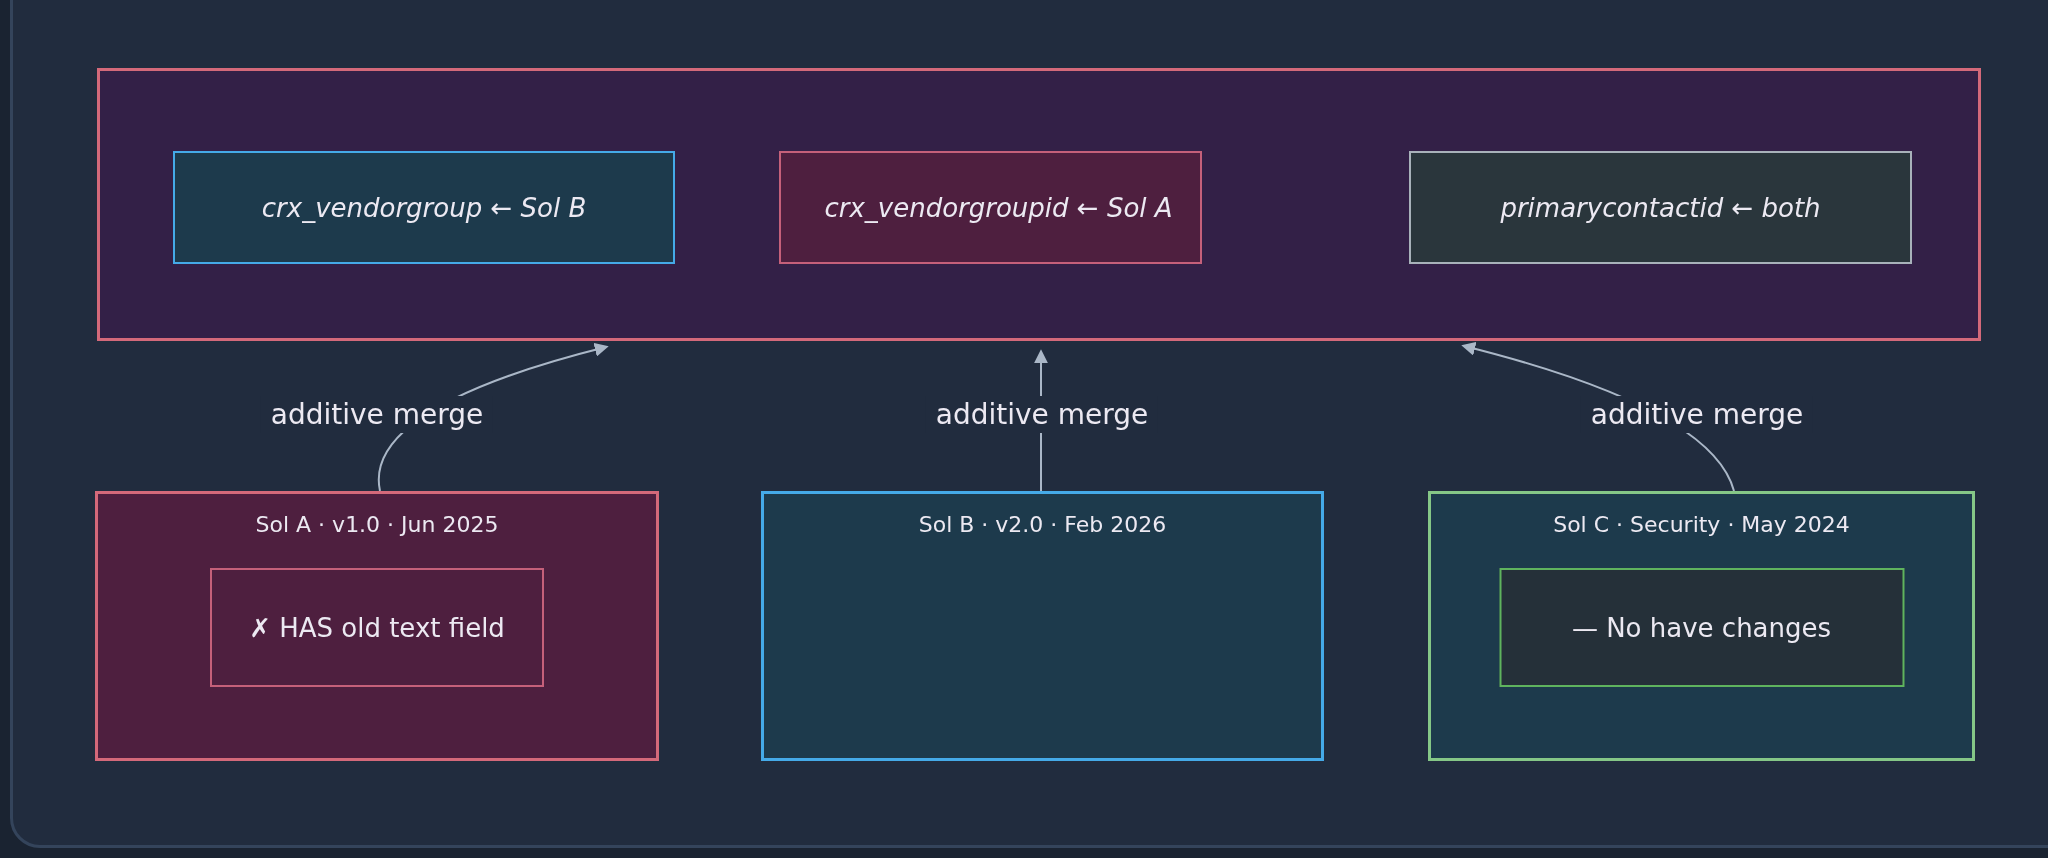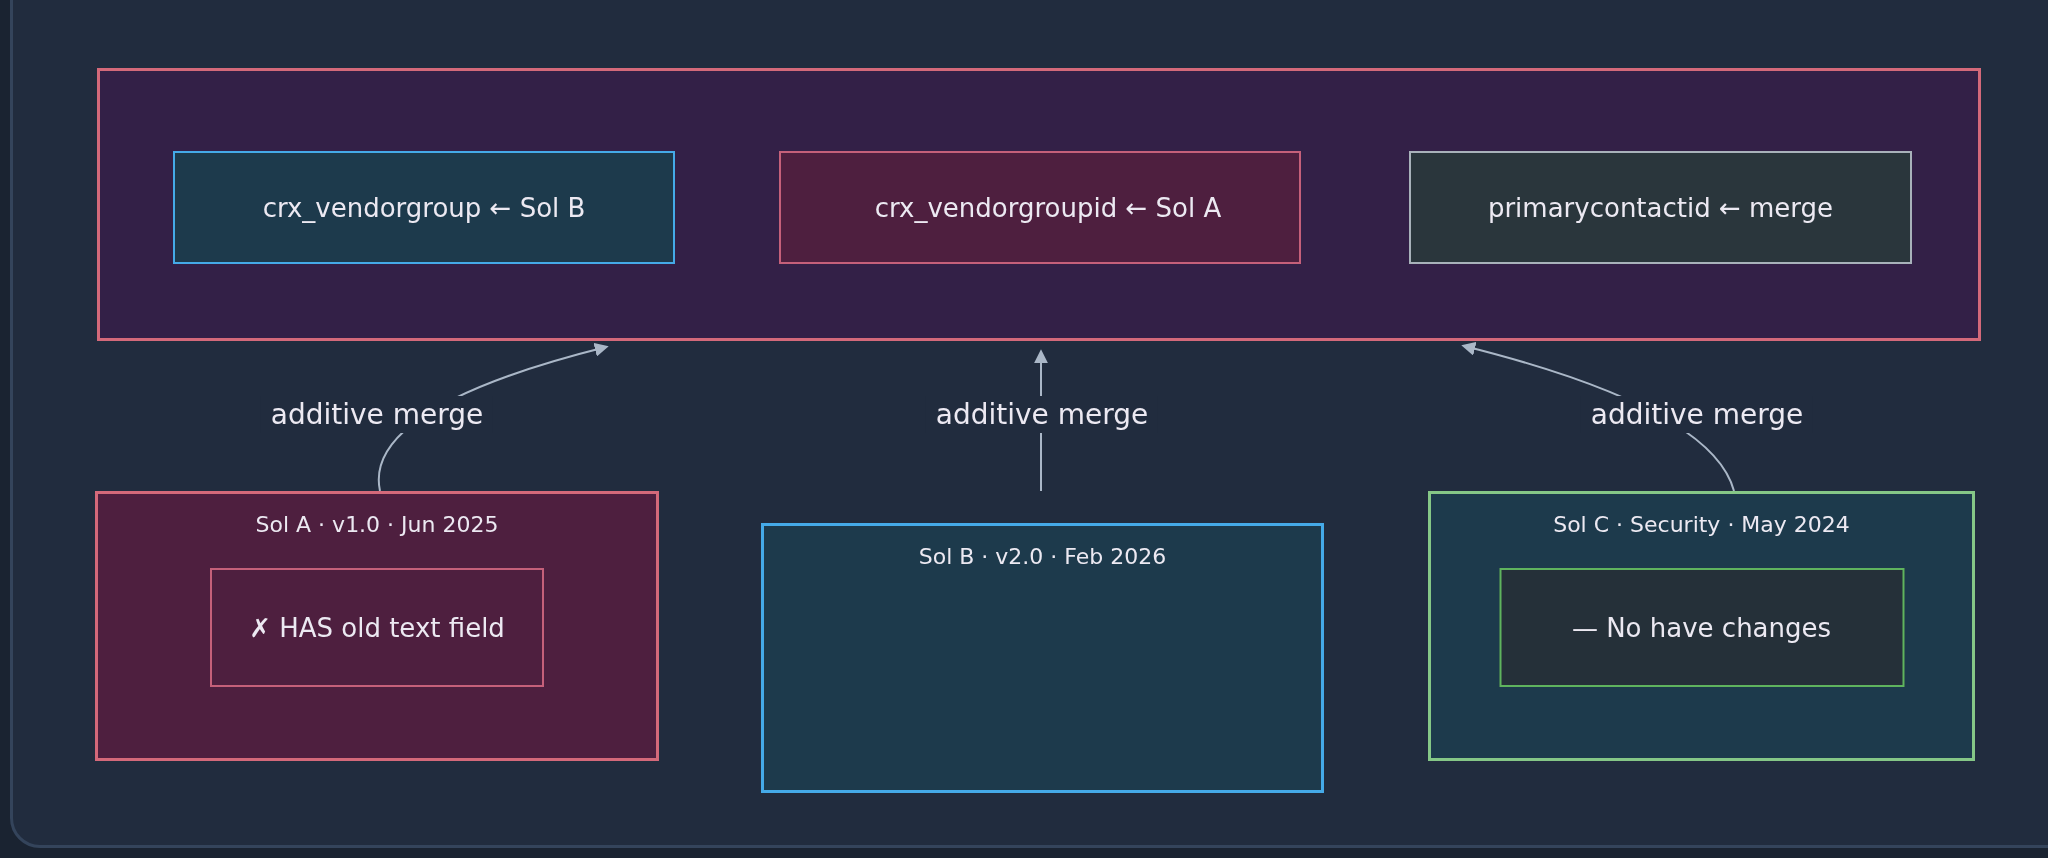--- a/index.html
+++ b/index.html
@@ -54,23 +54,24 @@
     left: 0; right: 0; top: 17px;
     text-align: center;
     font-size: 25px;
     letter-spacing: 0.5px;
   }
   .field {
     position: absolute;
     top: 80px; height: 113px;
     display: flex; align-items: center; justify-content: center;
     font-size: 26px;
+    font-style: italic;
   }
   .field-1 { left: 73px;   width: 502px; background: var(--blue-bg); border: 2px solid var(--blue-border); }
-  .field-2 { left: 679px;  width: 522px; background: var(--wine-bg); border: 2px solid var(--wine-border); padding-left: 16px; }
+  .field-2 { left: 679px;  width: 423px; background: var(--wine-bg); border: 2px solid var(--wine-border); padding-left: 16px; }
   .field-3 { left: 1309px; width: 503px; background: var(--gray-bg); border: 2px solid var(--gray-border); }
 
   .edges-svg { position: absolute; left: 0; top: 0; width: 2048px; height: 858px; }
   .edge-path { stroke: var(--arrow); stroke-width: 2; fill: none; }
   .arrowhead-shape { fill: var(--arrow); }
 
   .edge-label {
     position: absolute;
     top: 396px;
     transform: translateX(-50%);
@@ -81,21 +82,21 @@
   }
   .edge-label-1 { left: 377px; }
   .edge-label-2 { left: 1042px; }
   .edge-label-3 { left: 1697px; }
 
   .sol {
     position: absolute;
     top: 491px; height: 270px;
   }
   .sol-a { left: 95px;  width: 564px; background: var(--wine-bg); border: 3px solid var(--merged-border); }
-  .sol-b { left: 761px; width: 563px; background: var(--blue-bg); border: 3px solid var(--blue-border); margin-top: 32px; }
+  .sol-b { left: 761px; width: 563px; background: var(--blue-bg); border: 3px solid var(--blue-border); }
   .sol-c { left: 1428px; width: 547px; background: var(--blue-bg); border: 3px solid var(--green-border); padding-left: 21px; }
   .sol-title {
     position: absolute;
     left: 0; right: 0; top: 18px;
     text-align: center;
     font-size: 22px;
   }
   .sol-note {
     position: absolute;
     top: 74px; height: 119px;
@@ -116,21 +117,21 @@
   <div class="outer-frame"></div>
 
   <div class="box merged-form">
     <div class="field field-1">
       <span>crx_vendorgroup ← Sol B</span>
     </div>
     <div class="field field-2">
       <span>crx_vendorgroupid ← Sol A</span>
     </div>
     <div class="field field-3">
-      <span>primarycontactid ← merge</span>
+      <span>primarycontactid ← both</span>
     </div>
   </div>
 
   <svg class="edges-svg" viewBox="0 0 2048 858">
     <defs>
       <marker id="arrowhead" viewBox="0 0 10 10" refX="8" refY="5" markerWidth="7" markerHeight="7" orient="auto-start-reverse">
         <path class="arrowhead-shape" d="M 0 0 L 10 5 L 0 10 z"></path>
       </marker>
     </defs>
     <path class="edge-path" d="M 380 491 Q 362 408 606 347" marker-end="url(#arrowhead)"></path>

